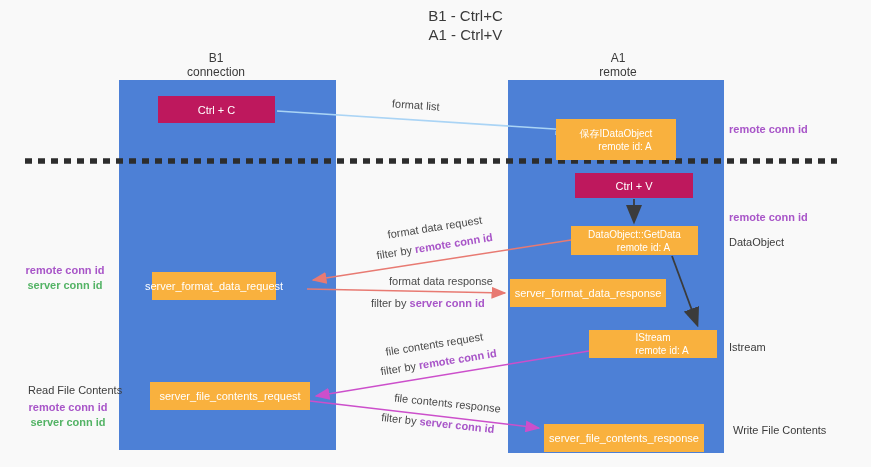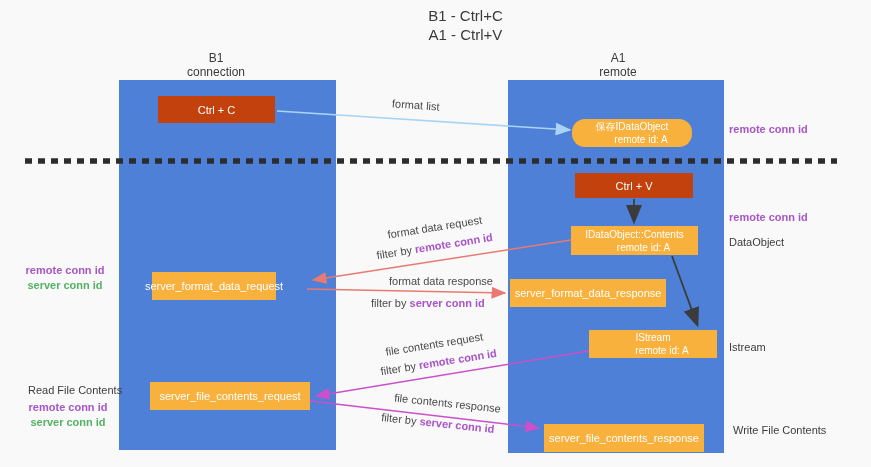--- a/index.html
+++ b/index.html
@@ -15,21 +15,21 @@
     font-size:15px;line-height:19px;color:#3a3a3a;z-index:5;padding-left:30px;
   }
   .lane-header{
     text-align:center;font-size:12px;line-height:14px;color:#3a3a3a;z-index:5;
   }
   .lane{background:#4d80d6;z-index:1;}
   .node{
     z-index:3;display:flex;flex-direction:column;align-items:center;justify-content:center;
     color:#ffffff;font-size:11px;text-align:center;
   }
-  .node.green{background:#c2410c;}
+  .node.green{background:#be185d;}
   .node.orange{background:#f9b13e;}
   .node .l2{font-size:10px;line-height:13px;padding-left:18px;}
   .node .l1s{font-size:10px;line-height:13px;}
   svg.wires{position:absolute;left:0;top:0;z-index:2;}
   .lbl{z-index:4;font-size:11px;color:#4a4a4a;white-space:nowrap;}
   .lbl .key-remote{color:#a855c8;font-weight:bold;}
   .lbl .key-server{color:#a855c8;font-weight:bold;}
   .side-remote{color:#a855c8;font-weight:bold;font-size:11px;white-space:nowrap;z-index:4;}
   .side-server{color:#53b365;font-weight:bold;font-size:11px;white-space:nowrap;z-index:4;}
   .side-plain{color:#3c3c3c;font-size:11px;white-space:nowrap;z-index:4;}
@@ -87,31 +87,31 @@
 
     <line x1="589" y1="351" x2="316" y2="396" stroke="#cc4fcb" stroke-width="1.5" marker-end="url(#m-magenta)"></line>
 
     <line x1="310" y1="401" x2="539" y2="428" stroke="#cc4fcb" stroke-width="1.5" marker-end="url(#m-magenta)"></line>
   </svg>
 
   <div class="abs node green" style="left:158px;top:96px;width:117px;height:27px;">
     <div>Ctrl + C</div>
   </div>
 
-  <div class="abs node orange" style="left:572px;top:119px;width:120px;height:28px;border-radius:13px;">
+  <div class="abs node orange" style="left:556px;top:119px;width:120px;height:41px;">
     <div class="l1s">保存IDataObject</div>
     <div class="l2">remote id: A</div>
   </div>
 
   <div class="abs node green" style="left:575px;top:173px;width:118px;height:25px;">
     <div>Ctrl + V</div>
   </div>
 
   <div class="abs node orange" style="left:571px;top:226px;width:127px;height:29px;">
-    <div class="l1s">IDataObject::Contents</div>
+    <div class="l1s">DataObject::GetData</div>
     <div class="l2">remote id: A</div>
   </div>
 
   <div class="abs node orange" style="left:152px;top:272px;width:124px;height:28px;">
     <div>server_format_data_request</div>
   </div>
 
   <div class="abs node orange" style="left:510px;top:279px;width:156px;height:28px;">
     <div>server_format_data_response</div>
   </div>

